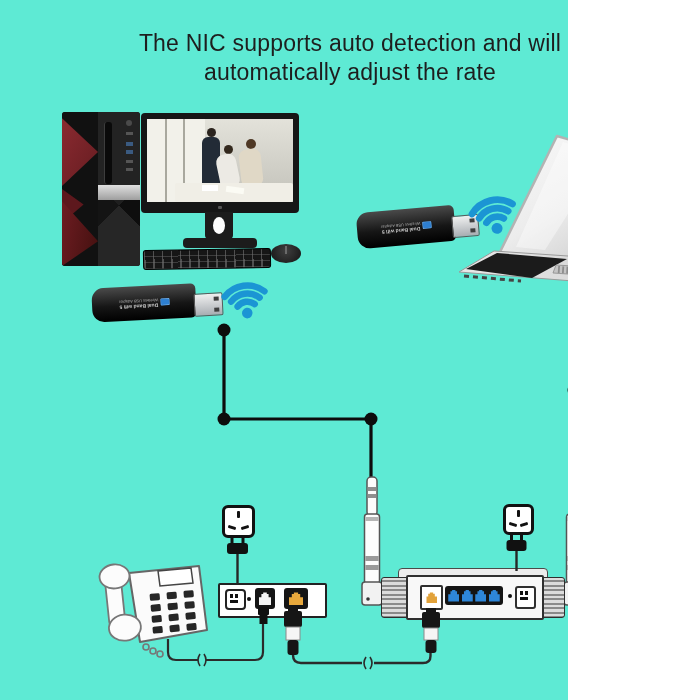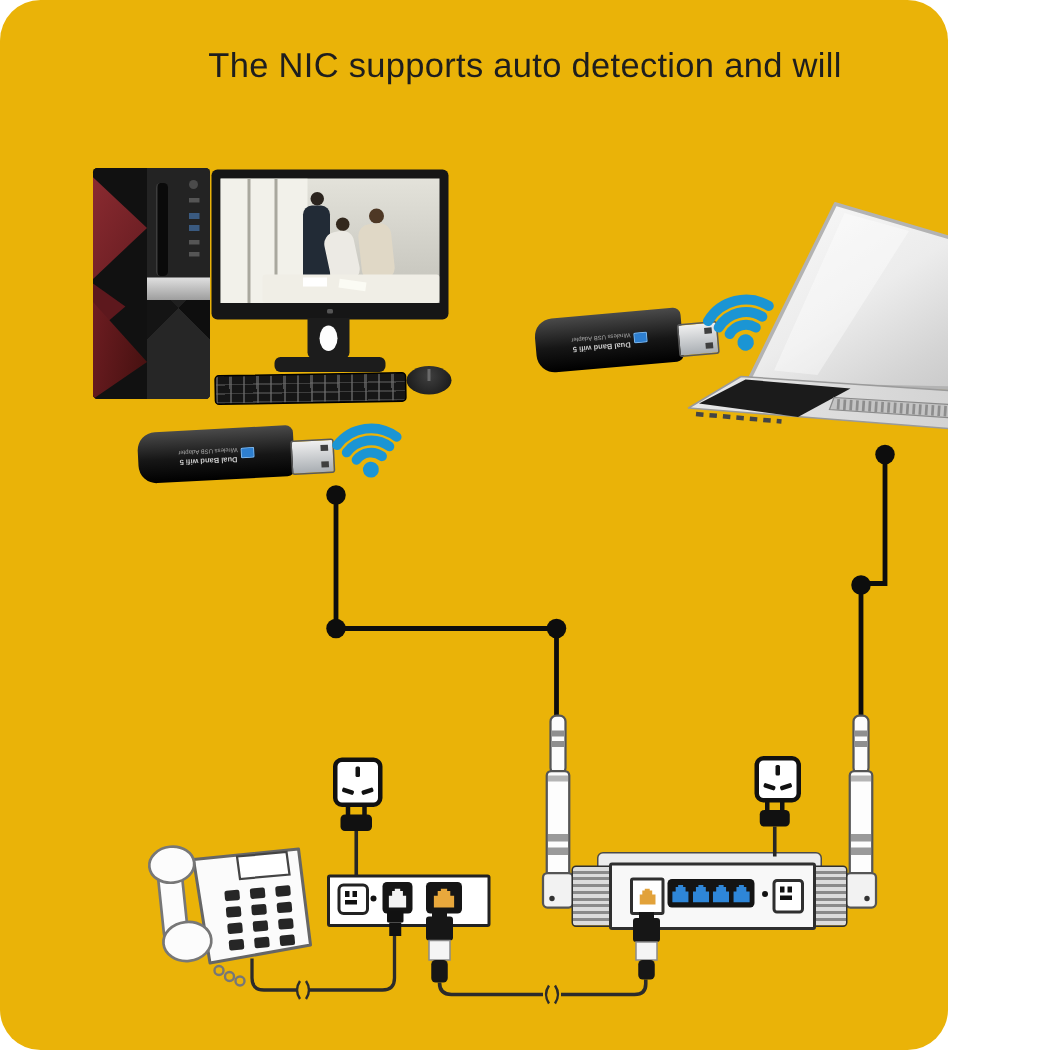--- a/index.html
+++ b/index.html
@@ -1,17 +1,17 @@
 <!DOCTYPE html>
 <html><head>
 <meta charset="utf-8">
 <style>
   html,body{margin:0;padding:0;background:#fff;}
-  #canvas{position:relative;width:632px;height:700px;background:#eab308;overflow:hidden;
-          font-family:"Liberation Sans",sans-serif;border-radius:27px;}
+  #canvas{position:relative;width:568px;height:700px;background:#5eead4;overflow:hidden;
+          font-family:"Liberation Sans",sans-serif;}
   .abs{position:absolute;}
   
   .title-line{position:absolute;left:0;width:700px;text-align:center;color:#1e1e1e;
               font-size:23px;letter-spacing:.2px;}
   #t1{top:30px;} #t2{top:59px;}
   
   .overlay{position:absolute;left:0;top:0;width:700px;height:700px;pointer-events:none;}
   #svg-under{z-index:1;} .dev{z-index:2;} #svg-over{z-index:3;}
   
   .tower{left:62px;top:112px;width:78px;height:154px;background:#181818;border-radius:3px;overflow:hidden;}
@@ -110,20 +110,21 @@
     background:#2e86d8;}
   .r-dot{left:508px;top:594px;width:4px;height:4px;background:#111;border-radius:50%;}
   .r-pwr{left:515px;top:586px;width:17px;height:19px;background:#fff;border:2px solid #2f2f2f;border-radius:3px;}
 </style>
 </head>
 <body>
 
 <div id="canvas">
 
   <div class="title-line" id="t1">The NIC supports auto detection and will</div>
+  <div class="title-line" id="t2">automatically adjust the rate</div>
 
   <svg id="svg-under" class="overlay" viewBox="0 0 700 700">
     <defs>
       <linearGradient id="lidGrad" x1="0" y1="0" x2="1" y2="1">
         <stop offset="0" stop-color="#fafafa"></stop>
           <stop offset=".45" stop-color="#ececec"></stop>
         <stop offset=".72" stop-color="#d4d4d4"></stop>
           <stop offset="1" stop-color="#bfbfbf"></stop>
       </linearGradient>
       <linearGradient id="baseGrad" x1="0" y1="0" x2="1" y2="0">

